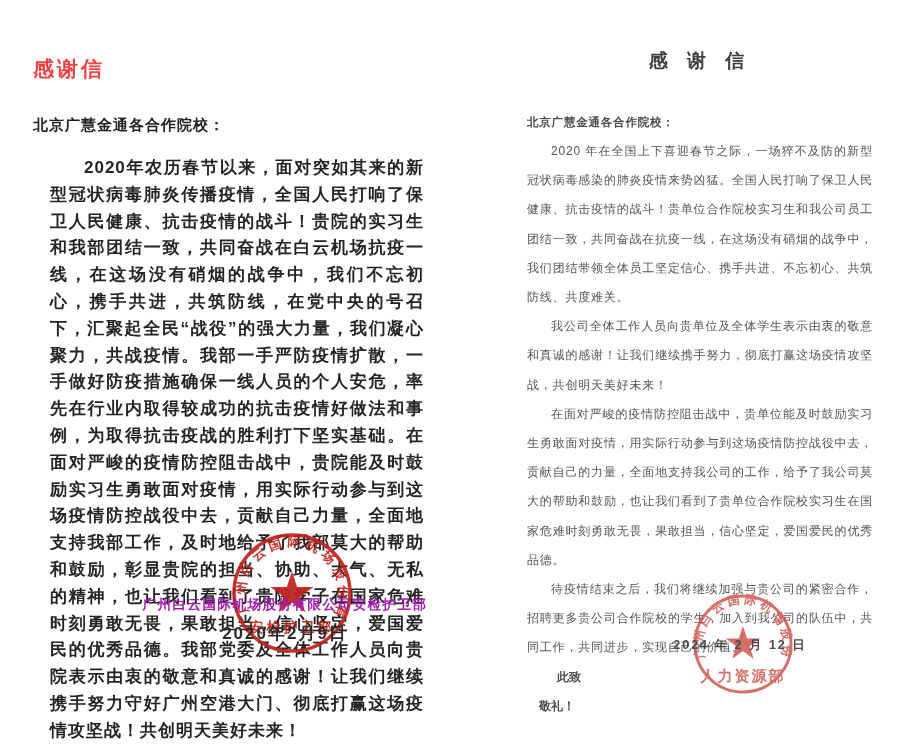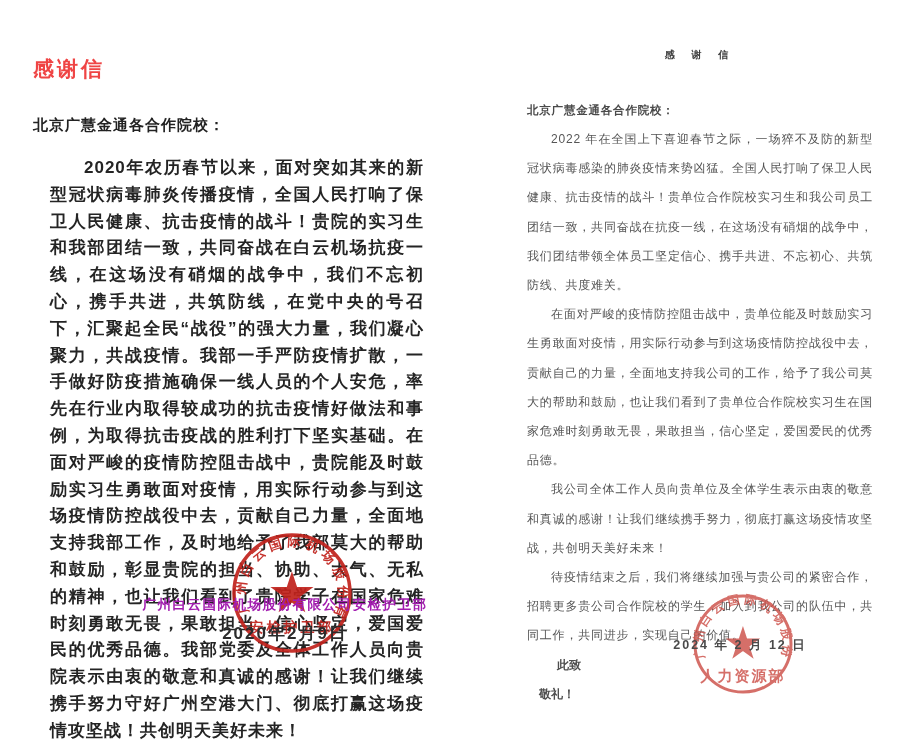--- a/index.html
+++ b/index.html
@@ -44,21 +44,21 @@
     text-align: center; font-size: 17px; font-weight: 700;
     color: #2b2b2b; letter-spacing: 2px; z-index: 3; filter: blur(0.3px);
   }
 
   
   .letter-right {
     position: absolute; left: 527px; top: 48px; width: 346px;
     color: #4f4f4f;
   }
   .rt-title {
-    text-align: center; font-size: 10px; font-weight: 600;
+    text-align: center; font-size: 19px; font-weight: 600;
     letter-spacing: 7px; color: #3d3d3d; margin-bottom: 34px;
     filter: blur(0.3px);
   }
   .rt-salutation {
     font-size: 11.5px; color: #4a4a4a; font-weight: 600;
     letter-spacing: 0.8px; line-height: 29px; filter: blur(0.3px);
   }
   .rt-body p {
     margin: 0; text-indent: 2em;
     font-size: 12px; color: #555; font-weight: 500;
@@ -105,23 +105,23 @@
   </svg>
 </div>
 
 <div class="lt-signature">广州白云国际机场股份有限公司安检护卫部</div>
 <div class="lt-date">2020年2月9日</div>
 
 <section class="letter-right">
   <div class="rt-title">感 谢 信</div>
   <div class="rt-salutation">北京广慧金通各合作院校：</div>
   <div class="rt-body">
-    <p>2022 年在全国上下喜迎春节之际，一场猝不及防的新型冠状病毒感染的肺炎疫情来势凶猛。全国人民打响了保卫人民健康、抗击疫情的战斗！贵单位合作院校实习生和我公司员工团结一致，共同奋战在抗疫一线，在这场没有硝烟的战争中，我们团结带领全体员工坚定信心、携手共进、不忘初心、共筑防线、共度难关。</p>
+    <p>2020 年在全国上下喜迎春节之际，一场猝不及防的新型冠状病毒感染的肺炎疫情来势凶猛。全国人民打响了保卫人民健康、抗击疫情的战斗！贵单位合作院校实习生和我公司员工团结一致，共同奋战在抗疫一线，在这场没有硝烟的战争中，我们团结带领全体员工坚定信心、携手共进、不忘初心、共筑防线、共度难关。</p>
+    <p>我公司全体工作人员向贵单位及全体学生表示由衷的敬意和真诚的感谢！让我们继续携手努力，彻底打赢这场疫情攻坚战，共创明天美好未来！</p>
     <p>在面对严峻的疫情防控阻击战中，贵单位能及时鼓励实习生勇敢面对疫情，用实际行动参与到这场疫情防控战役中去，贡献自己的力量，全面地支持我公司的工作，给予了我公司莫大的帮助和鼓励，也让我们看到了贵单位合作院校实习生在国家危难时刻勇敢无畏，果敢担当，信心坚定，爱国爱民的优秀品德。</p>
-    <p>我公司全体工作人员向贵单位及全体学生表示由衷的敬意和真诚的感谢！让我们继续携手努力，彻底打赢这场疫情攻坚战，共创明天美好未来！</p>
     <p>待疫情结束之后，我们将继续加强与贵公司的紧密合作，招聘更多贵公司合作院校的学生，加入到我公司的队伍中，共同工作，共同进步，实现自己的价值。</p>
   </div>
   <p class="rt-cizhi">此致</p>
   <p class="rt-jingli">敬礼！</p>
 </section>
 
 <div class="stamp stamp-right">
   <svg width="110" height="110" viewBox="0 0 110 110">
     <defs>
       <path id="arcR" d="M 17 69 A 40.5 40.5 0 1 1 93 69" fill="none"></path>

